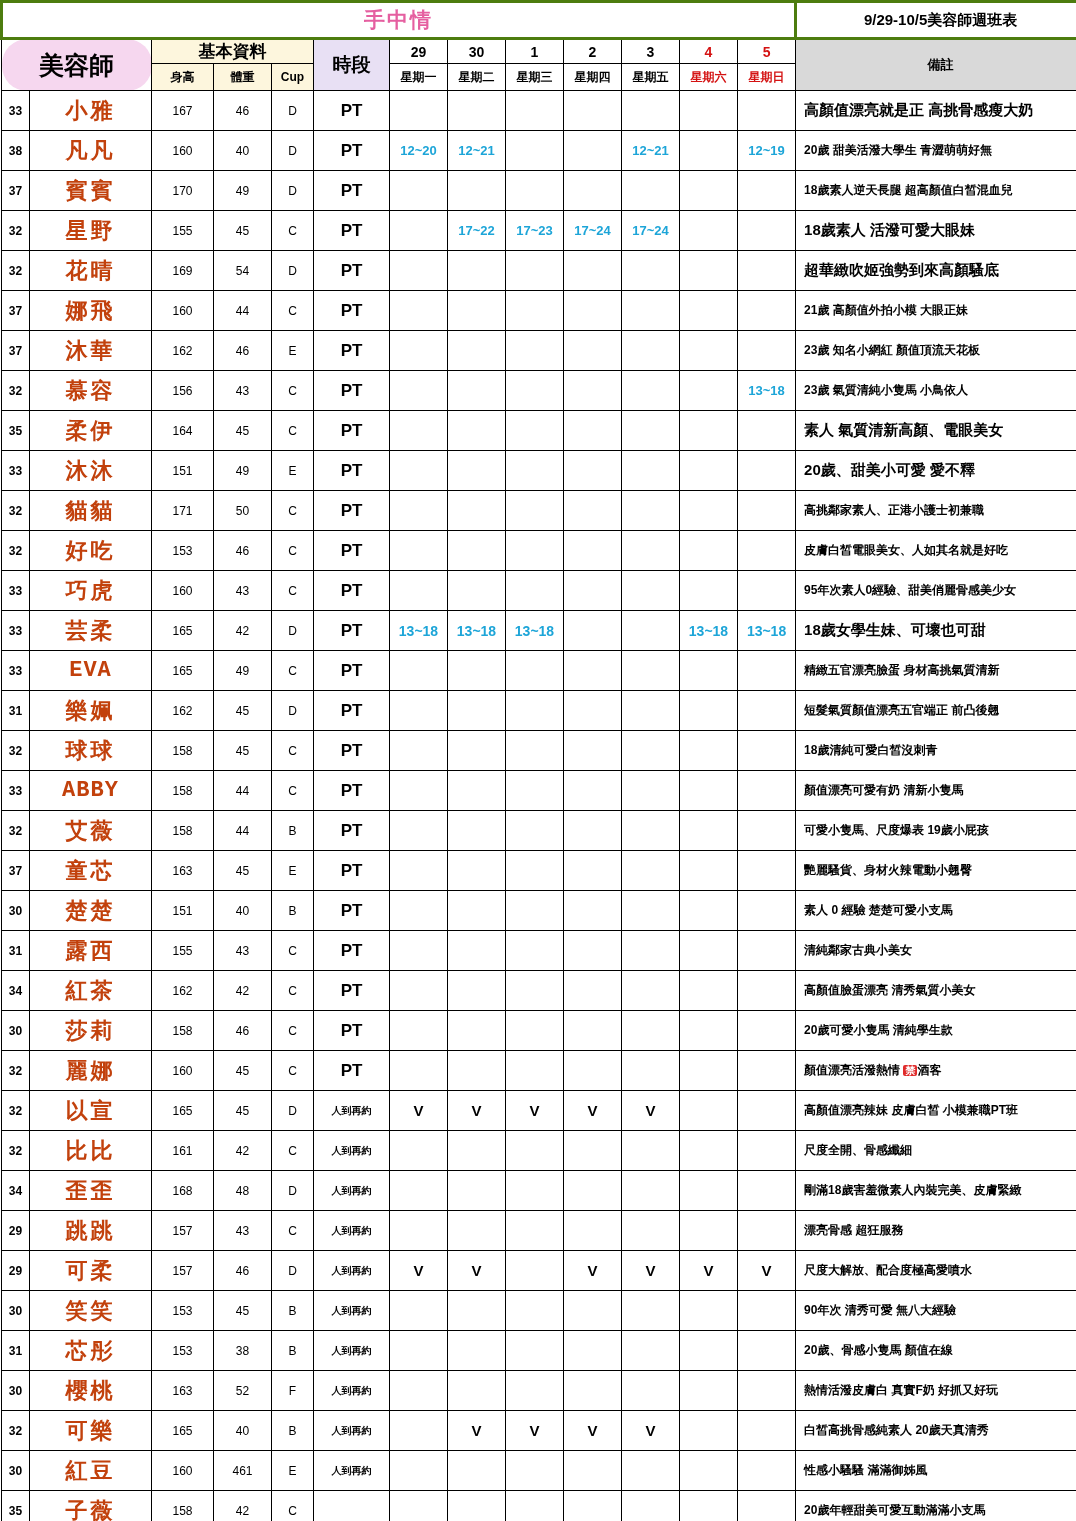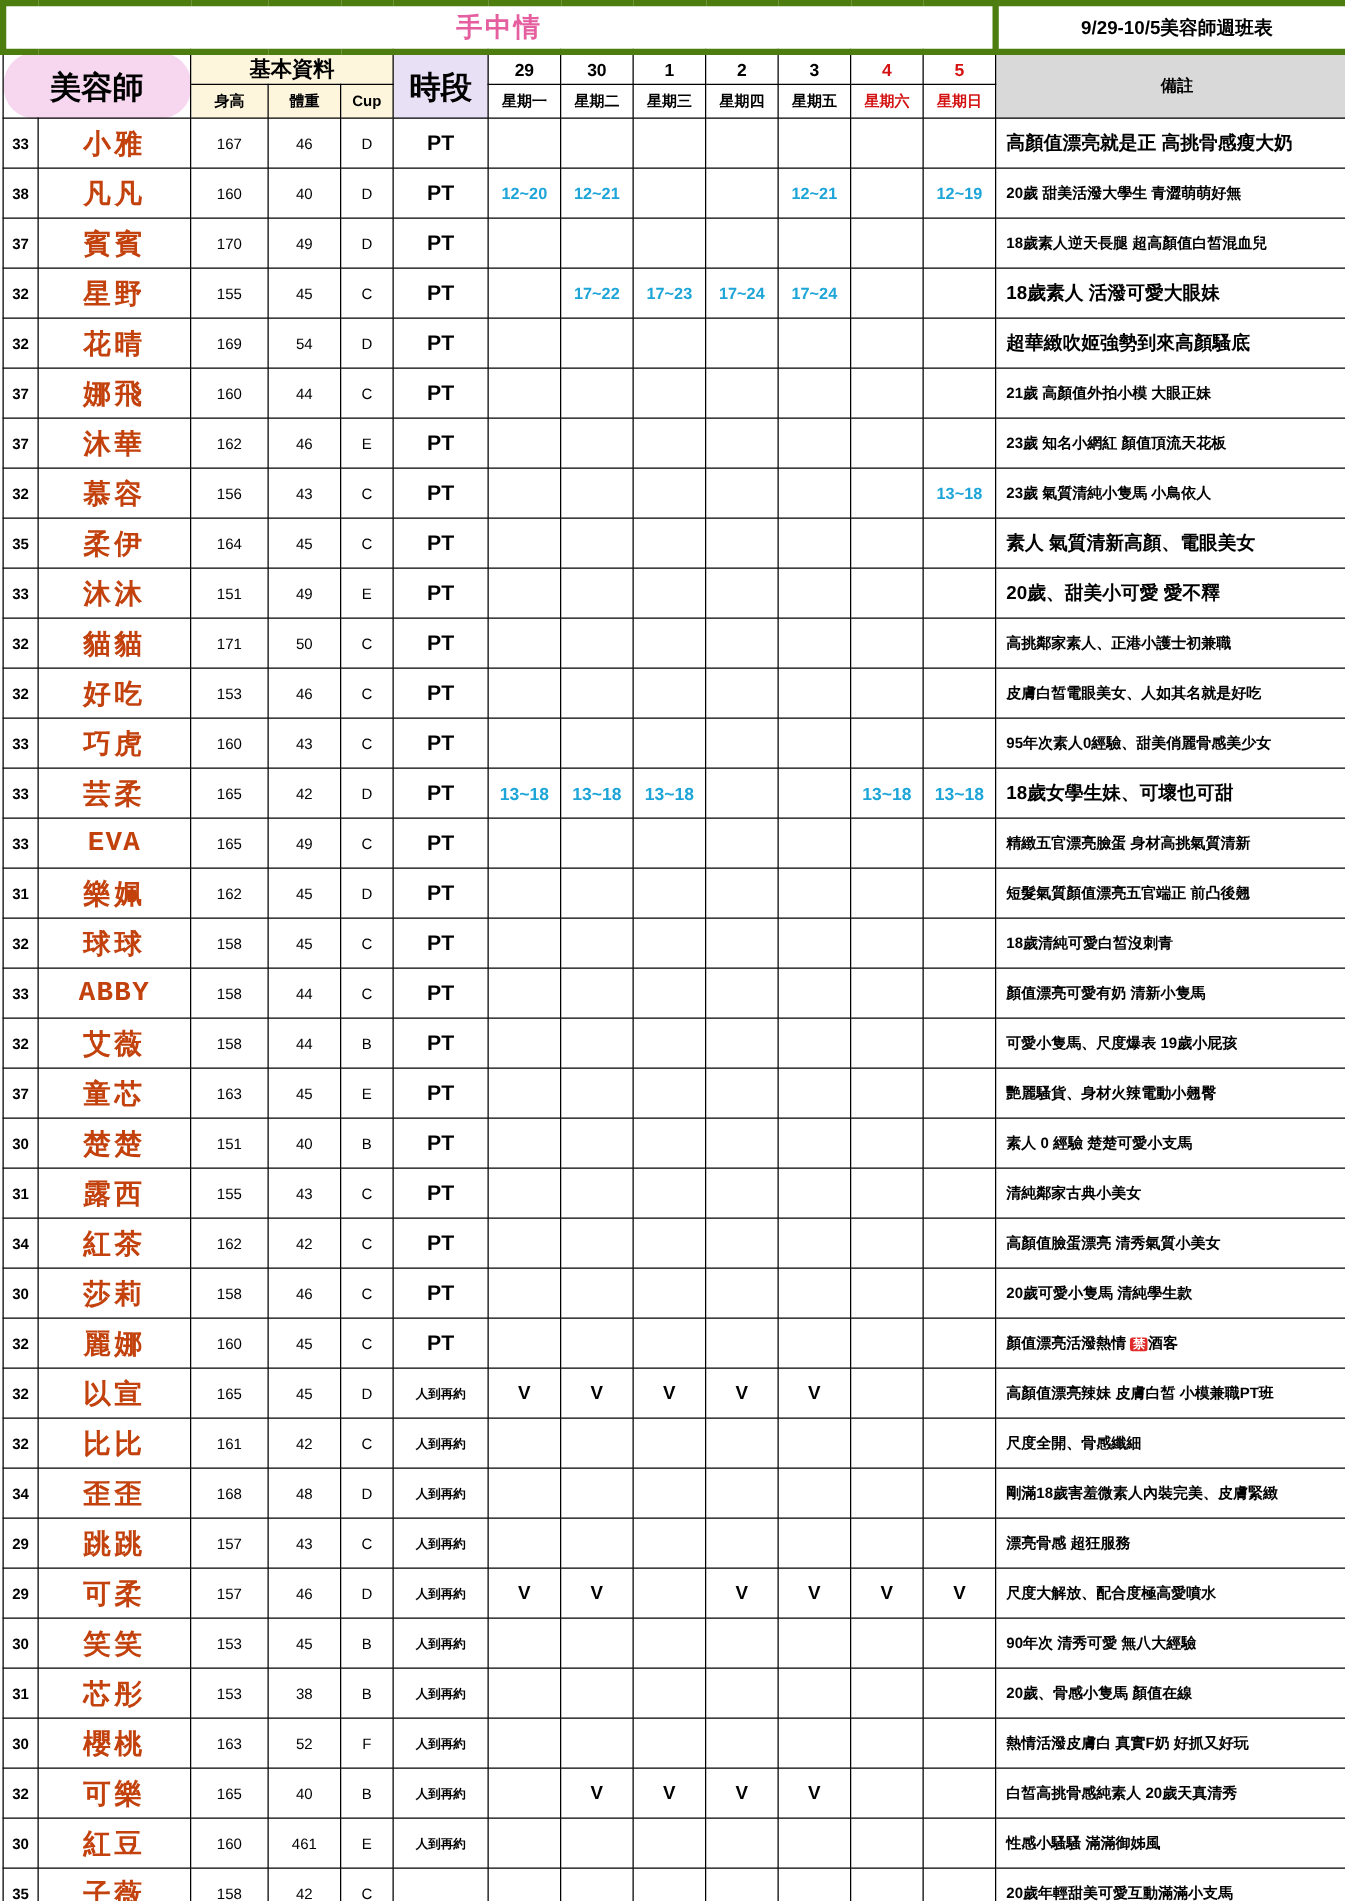--- a/index.html
+++ b/index.html
@@ -12,28 +12,28 @@
   col.c-no{width:28px}
   col.c-name{width:122px}
   col.c-h{width:62px}
   col.c-w{width:58px}
   col.c-cup{width:42px}
   col.c-shift{width:76px}
   col.c-day{width:58px}
   col.c-note{width:290px}
 
   
-  .hdr-title{height:34px;background:#fff;border:5px solid #4d7c0f;}
+  .hdr-title{height:34px;background:#fff;border:3px solid #4d7c0f;}
   .brand{font-size:21px;color:#e55fa0;font-weight:bold;letter-spacing:2px;font-family:"Liberation Serif","DejaVu Serif",serif;}
   .week-title{font-size:15px;font-weight:bold;background:#fff;}
 
   .h-beautician{background:#f6d7ef;font-size:25px;font-weight:bold;font-family:"Liberation Serif","DejaVu Serif",serif;border-radius:25px;}
   .h-basic{background:#fdf6dd;font-size:17px;font-weight:bold;height:22px;}
   .h-sub{background:#fdf6dd;font-size:12px;font-weight:bold;height:26px;}
-  .h-shift{background:#e8e0f4;font-size:25px;font-weight:bold;}
+  .h-shift{background:#e8e0f4;font-size:19px;font-weight:bold;}
   .h-daynum{font-size:14px;font-weight:bold;height:22px;background:#fff;}
   .h-dayname{font-size:12px;font-weight:bold;height:26px;background:#fff;}
   .sat{color:#d41212;}
   .sun{color:#d41212;}
   .h-note{background:#d9d9d9;font-size:13px;font-weight:bold;}
 
   
   tr.r{height:40px;}
   td.no{font-size:12px;font-weight:bold;text-align:center;}
   td.nm{font-size:22px;font-weight:bold;color:#c2410c;font-family:"Liberation Serif","DejaVu Serif",serif;letter-spacing:3px;}

